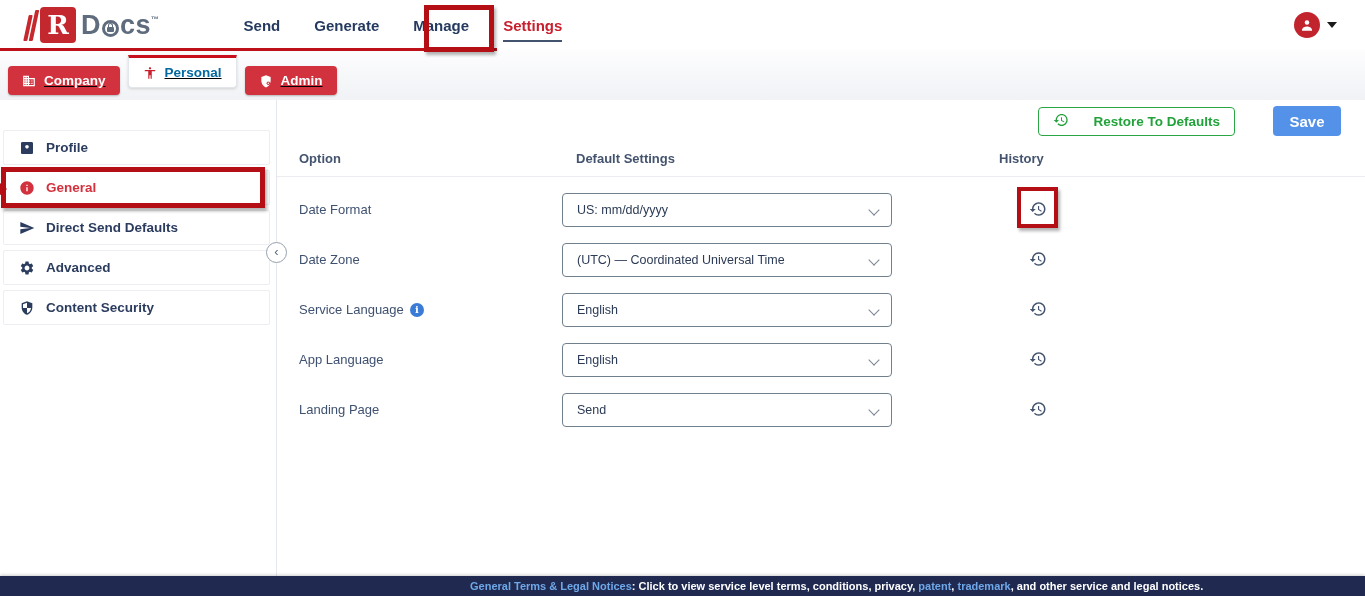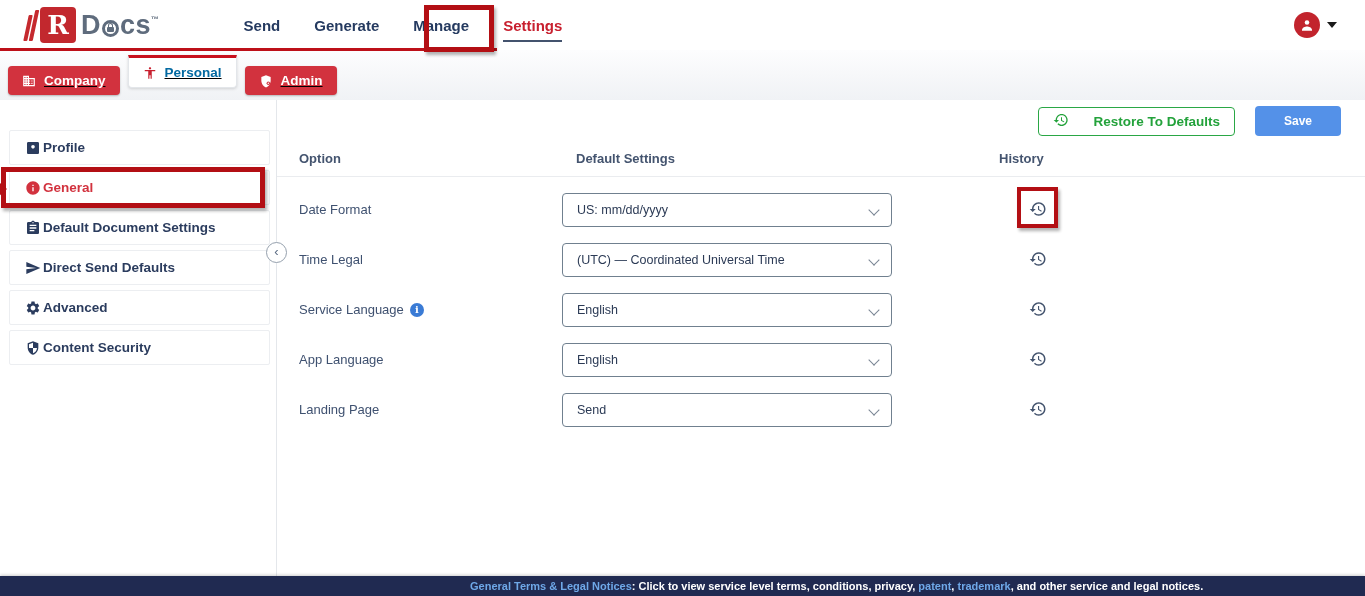--- a/index.html
+++ b/index.html
@@ -35,33 +35,33 @@
   
   .tabbar { height:50px; background:linear-gradient(#fdfdfe,#f0f2f5); display:flex; align-items:flex-end; padding-left:8px; gap:8px;text-decoration:underline; }
   .tab { height:29px; margin-bottom:5px; padding:0 14px; border-radius:4px; display:flex; align-items:center; gap:8px;
          background:#d2323e; color:#fff; font-size:13.5px; font-weight:700; cursor:pointer; box-shadow:0 1px 2px rgba(0,0,0,.25); }
   .tab.active { background:#fff; color:#0369a1; height:33px; margin-bottom:12px; border:1px solid #e3e6ea; border-top:3px solid #c8101d; border-radius:0 0 4px 4px; box-shadow:0 1px 3px rgba(0,0,0,.15); }
   .tab svg { display:block; }
 
   
   .body { display:flex; height:476px; }
   .sidebar { width:277px; border-right:1px solid #e4e7eb; position:relative; padding-top:30px; background:#fff; }
-  .side-item { height:35px; margin:0 6px 5px 9px; border:1px solid #eceef1; border-radius:2px; display:flex; align-items:center;
-               gap:2px; padding-left:15px; color:#2b3c5e; font-size:13.5px; font-weight:600; cursor:pointer; background:#fff; }
+  .side-item { height:35px; margin:0 6px 5px 3px; border:1px solid #eceef1; border-radius:2px; display:flex; align-items:center;
+               gap:11px; padding-left:15px; color:#2b3c5e; font-size:13.5px; font-weight:600; cursor:pointer; background:#fff; }
   .side-item.active { color:#d2323e; }
   .side-item .sicon { display:flex; }
   .collapse-btn { position:absolute; right:-11px; top:142px; width:21px; height:21px; border-radius:50%; background:#fff;
                   border:1px solid #95a0ad; color:#5a6b82; font-size:13px; line-height:18px; text-align:center; cursor:pointer; z-index:6; }
 
   .main { flex:1; position:relative; }
   .viewing-note { position:absolute; left:12px; top:14px; font-size:13px; font-weight:700; color:#24365c; }
   .btn-restore { position:absolute; right:130px; top:7px; height:29px; padding:0 14px; border:1px solid #2aa745; border-radius:4px;
                  background:#fff; color:#23a23b; font-size:13.5px; font-weight:700; display:flex; align-items:center; gap:24px; cursor:pointer; }
-  .btn-save { position:absolute; right:24px; top:6px; width:86px; height:30px; border:none; border-radius:4px; background:#5491e8;
-              color:#fff; font-size:12px; font-weight:700; cursor:pointer; }
+  .btn-save { position:absolute; right:24px; top:6px; width:68px; height:30px; border:none; border-radius:4px; background:#5491e8;
+              color:#fff; font-size:15px; font-weight:700; cursor:pointer; }
 
   .cols { position:absolute; left:0; right:0; top:45px; height:32px; border-bottom:1px solid #eaecef; }
   .col-h { position:absolute; top:6px; font-size:13px; font-weight:700; color:#44546f; }
   .col-option { left:22px; } .col-defaults { left:299px; } .col-history { left:722px; }
 
   .rows { position:absolute; left:0; right:0; top:85px; }
   .row { position:relative; height:50px; }
   .row-label { position:absolute; left:22px; top:17px; font-size:13px; color:#3f5170; display:flex; align-items:center; gap:6px; }
   .infodot { width:14px; height:14px; border-radius:50%; background:#3a7bd5; color:#fff; font-size:10px; font-weight:700;
              display:inline-flex; align-items:center; justify-content:center; font-family:"DejaVu Serif","Liberation Serif",serif; }
@@ -170,28 +170,20 @@
         <span class="sicon">
           <svg width="16" height="16" viewBox="0 0 24 24" fill="currentColor">
               <path d="M12 2C6.48 2 2 6.48 2 12s4.48 10 10 10 10-4.48 10-10S17.52 2 12 2zm1 15h-2v-6h2v6zm0-8h-2V7h2v2z"></path>
             </svg>
         </span>
         <span>General</span>
       </div>
       <div class="side-item">
         <span class="sicon">
           <svg width="16" height="16" viewBox="0 0 24 24" fill="currentColor">
-              <path d="M19 3h-4.18C14.4 1.84 13.3 1 12 1c-1.3 0-2.4.84-2.82 2H5c-1.1 0-2 .9-2 2v14c0 1.1.9 2 2 2h14c1.1 0 2-.9 2-2V5c0-1.1-.9-2-2-2zm-7 0c.55 0 1 .45 1 1s-.45 1-1 1-1-.45-1-1 .45-1 1-1zm2 14H7v-2h7v2zm3-4H7v-2h10v2zm0-4H7V7h10v2z"></path>
-            </svg>
-        </span>
-        <span>Default Document Settings</span>
-      </div>
-      <div class="side-item">
-        <span class="sicon">
-          <svg width="16" height="16" viewBox="0 0 24 24" fill="currentColor">
               <path d="M2.01 21L23 12 2.01 3 2 10l15 2-15 2z"></path>
             </svg>
         </span>
         <span>Direct Send Defaults</span>
       </div>
       <div class="side-item">
         <span class="sicon">
           <svg width="16" height="16" viewBox="0 0 24 24" fill="currentColor">
               <path d="M19.14 12.94c.04-.3.06-.61.06-.94 0-.32-.02-.64-.07-.94l2.03-1.58c.18-.14.23-.41.12-.61l-1.92-3.32c-.12-.22-.37-.29-.59-.22l-2.39.96c-.5-.38-1.03-.7-1.62-.94l-.36-2.54c-.04-.24-.24-.41-.48-.41h-3.84c-.24 0-.43.17-.47.41l-.36 2.54c-.59.24-1.13.57-1.62.94l-2.39-.96c-.22-.08-.47 0-.59.22L2.74 8.87c-.12.21-.08.47.12.61l2.03 1.58c-.05.3-.09.63-.09.94s.02.64.07.94l-2.03 1.58c-.18.14-.23.41-.12.61l1.92 3.32c.12.22.37.29.59.22l2.39-.96c.5.38 1.03.7 1.62.94l.36 2.54c.05.24.24.41.48.41h3.84c.24 0 .44-.17.47-.41l.36-2.54c.59-.24 1.13-.56 1.62-.94l2.39.96c.22.08.47 0 .59-.22l1.92-3.32c.12-.22.07-.47-.12-.61l-2.01-1.58zM12 15.6c-1.98 0-3.6-1.62-3.6-3.6s1.62-3.6 3.6-3.6 3.6 1.62 3.6 3.6-1.62 3.6-3.6 3.6z"></path>
             </svg>
@@ -239,21 +231,21 @@
           </div>
           <button class="hist-btn">
             <svg width="18" height="18" viewBox="0 0 24 24" fill="currentColor">
                 <path d="M13 3c-4.97 0-9 4.03-9 9H1l3.89 3.89.07.14L9 12H6c0-3.87 3.13-7 7-7s7 3.13 7 7-3.13 7-7 7c-1.93 0-3.68-.79-4.94-2.06l-1.42 1.42C8.27 19.99 10.51 21 13 21c4.97 0 9-4.03 9-9s-4.03-9-9-9zm-1 5v5l4.28 2.54.72-1.21-3.5-2.08V8H12z"></path>
               </svg>
           </button>
         </div>
 
         <div class="row">
           <span class="row-label">
-              <span>Time Legal</span>
+              <span>Date Zone</span>
             </span>
           <div class="select">
             <span>(UTC) — Coordinated Universal Time</span>
             <span class="chev"></span>
           </div>
           <button class="hist-btn">
             <svg width="18" height="18" viewBox="0 0 24 24" fill="currentColor">
                 <path d="M13 3c-4.97 0-9 4.03-9 9H1l3.89 3.89.07.14L9 12H6c0-3.87 3.13-7 7-7s7 3.13 7 7-3.13 7-7 7c-1.93 0-3.68-.79-4.94-2.06l-1.42 1.42C8.27 19.99 10.51 21 13 21c4.97 0 9-4.03 9-9s-4.03-9-9-9zm-1 5v5l4.28 2.54.72-1.21-3.5-2.08V8H12z"></path>
               </svg>
           </button>

